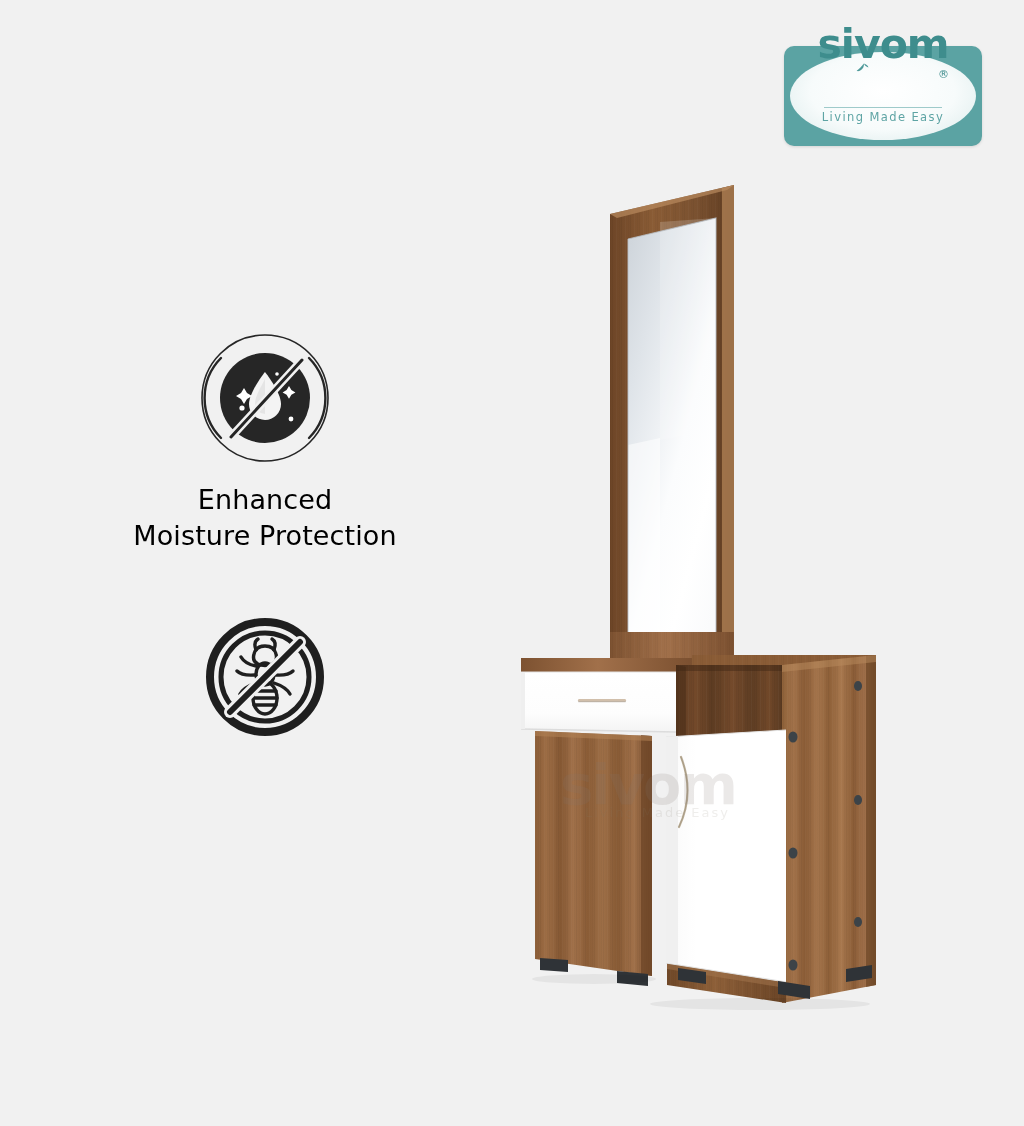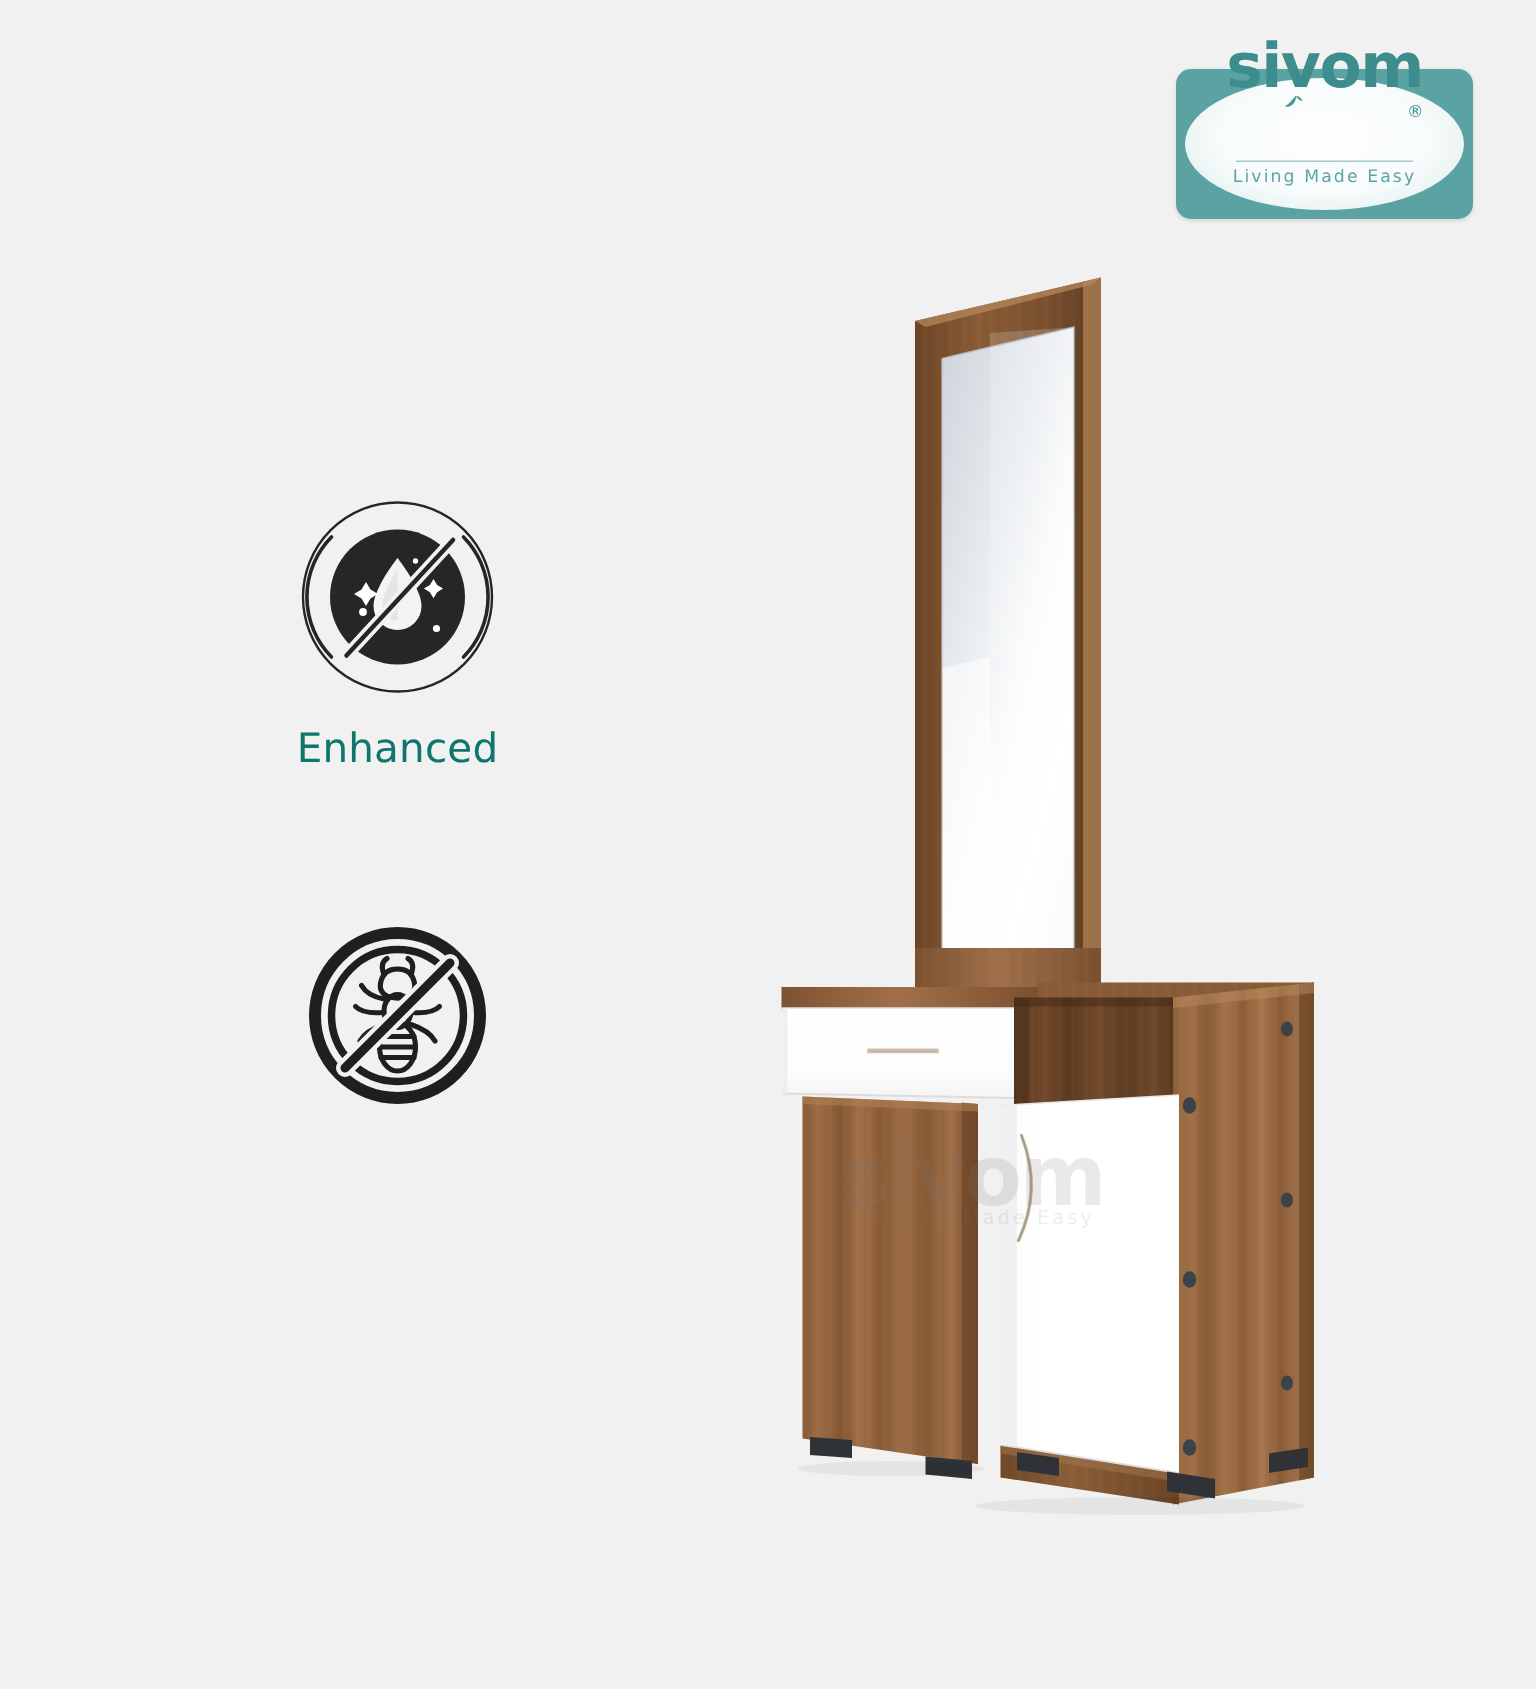--- a/index.html
+++ b/index.html
@@ -71,21 +71,21 @@
   #feature-moisture{ left:55px; top:332px; }
   #feature-termite { left:55px; top:618px; }
 
   .badge-icon{ margin:0 auto; display:block; }
 
   .feature-label{
     margin-top:18px;
     font-family:"DejaVu Sans", sans-serif;
     font-size:27px;
     line-height:1.33;
-    color:#0f766e;
+    color:#000000;
     letter-spacing:.1px;
   }
   .feature-label .l2{ display:block; }
 
   
   #furniture{ position:absolute; left:0; top:0; width:1024px; height:1126px; }
   .wm{
     position:absolute;
     font-family:"DejaVu Sans", sans-serif;
     font-weight:bold;
@@ -329,20 +329,21 @@
       <path d="M90 54 l2.4 4 4 2.4 -4 2.4 -2.4 4 -2.4 -4 -4 -2.4 4 -2.4 Z" fill="#ffffff"></path>
       <circle cx="43" cy="76" r="2.6" fill="#ffffff"></circle>
       <circle cx="92" cy="87" r="2.4" fill="#ffffff"></circle>
       <circle cx="78" cy="42" r="1.8" fill="#ffffff"></circle>
 
       <line x1="103" y1="28" x2="32" y2="105" stroke="#f1f1f1" stroke-width="8" stroke-linecap="round"></line>
       <line x1="103" y1="28" x2="32" y2="105" stroke="#262626" stroke-width="3" stroke-linecap="round"></line>
     </svg>
     <div class="feature-label">
       <span>Enhanced</span>
+      <span class="l2">Moisture Protection</span>
     </div>
   </div>
 
   <div class="feature" id="feature-termite">
     <svg class="badge-icon" width="118" height="118" viewBox="0 0 118 118" xmlns="http://www.w3.org/2000/svg">
 
       <circle cx="59" cy="59" r="55" fill="none" stroke="#1f1f1f" stroke-width="8"></circle>
 
       <circle cx="59" cy="59" r="44" fill="none" stroke="#1f1f1f" stroke-width="5"></circle>
 

